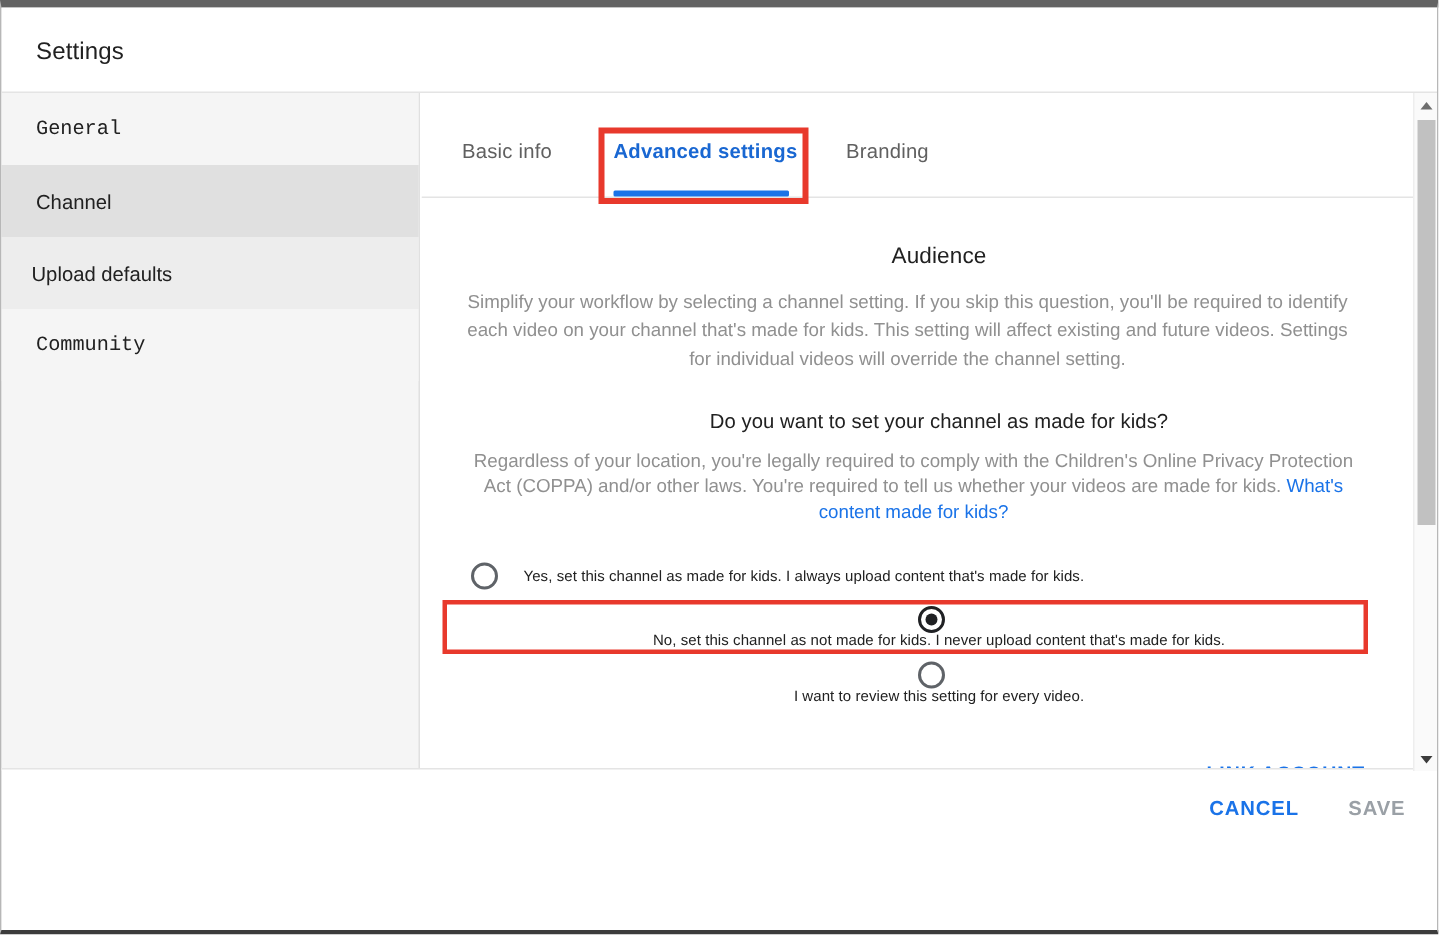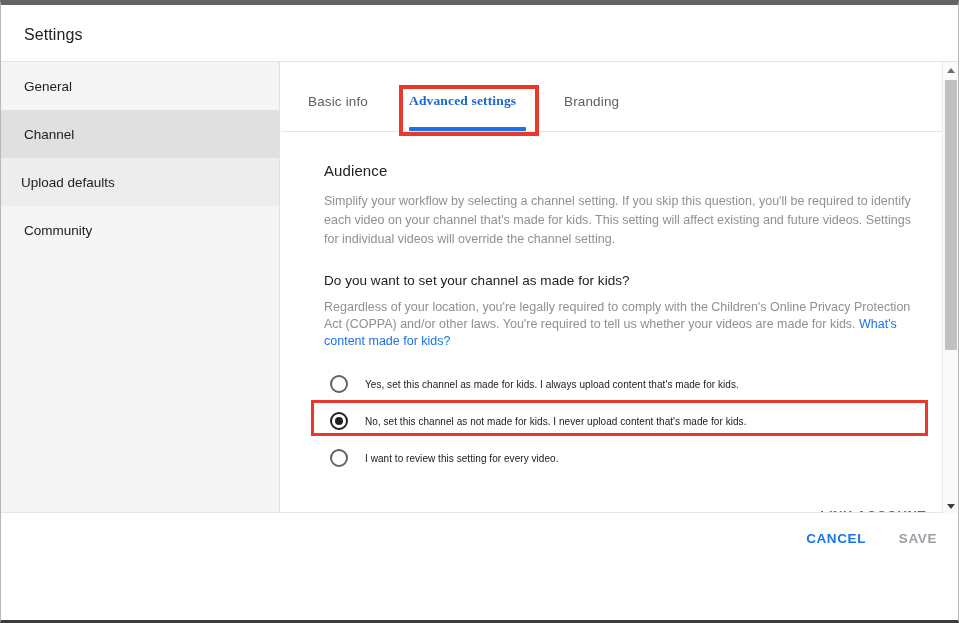--- a/index.html
+++ b/index.html
@@ -54,21 +54,21 @@
     position: relative;
     height: 48px;
     display: flex;
     align-items: center;
     padding-left: 23px;
     font-size: 13.5px;
     color: #212121;
     cursor: pointer;
     user-select: none;
   }
-  .nav-item.shade-a { background: #f5f5f5; }
+  .nav-item.shade-a { background: #f5f5f5; font-family: Liberation Mono, monospace; }
   .nav-item.shade-b { background: #e0e0e0; }
   .nav-item.shade-c { background: #ededed; padding-left: 20px; }
 
   
   #content {
     position: absolute;
     left: 280px; top: 57px;
     width: 663px;
     height: 452px;
     background: #ffffff;
@@ -85,21 +85,21 @@
   .tab {
     position: absolute;
     top: 39px;
     transform: translateY(-50%);
     font-size: 13.5px;
     color: #606060;
     cursor: pointer;
     white-space: nowrap;
     letter-spacing: 0.15px;
   }
-  .tab.active { color: #1967d2; font-weight: bold; font-family: Liberation Serif, serif; }
+  .tab.active { color: #1967d2; font-weight: bold; }
   #tab-basic-info   { left: 27px; }
   #tab-advanced     { left: 128px; }
   #tab-branding     { left: 283px; }
   #tab-underline {
     position: absolute;
     left: 128px;
     top: 65px;
     width: 117px;
     height: 4px;
     background: #1a73e8;
@@ -113,22 +113,23 @@
     width: 140px; height: 51px;
     border: 4px solid #e8392c;
     pointer-events: none;
     z-index: 6;
   }
 
   
   #scroll-body {
     position: relative;
     height: 381px;
-    padding: 0 0 0 43px;
+    padding: 0 0 0 27px;
     overflow: hidden;
+    text-align: center;
   }
 
   .section-title {
     margin-top: 30px;
     font-size: 15px;
     color: #212121;
     letter-spacing: 0.1px;
   }
   .para {
     margin-top: 13px;
@@ -154,21 +155,21 @@
 
   
   #radio-group { margin-top: 17px; position: relative; }
   .radio-row {
     position: relative;
     height: 34px;
     display: flex;
     align-items: center;
     cursor: pointer;
   }
-  .radio-row + .radio-row { margin-top: 3px; }
+  .radio-row + .radio-row { margin-top: 3px; flex-direction: column; }
   .radio-dot {
     width: 18px; height: 18px;
     border-radius: 50%;
     border: 2px solid #5f6368;
     margin-left: 6px;
     margin-right: 17px;
     flex: 0 0 auto;
     position: relative;
     background: #fff;
   }

